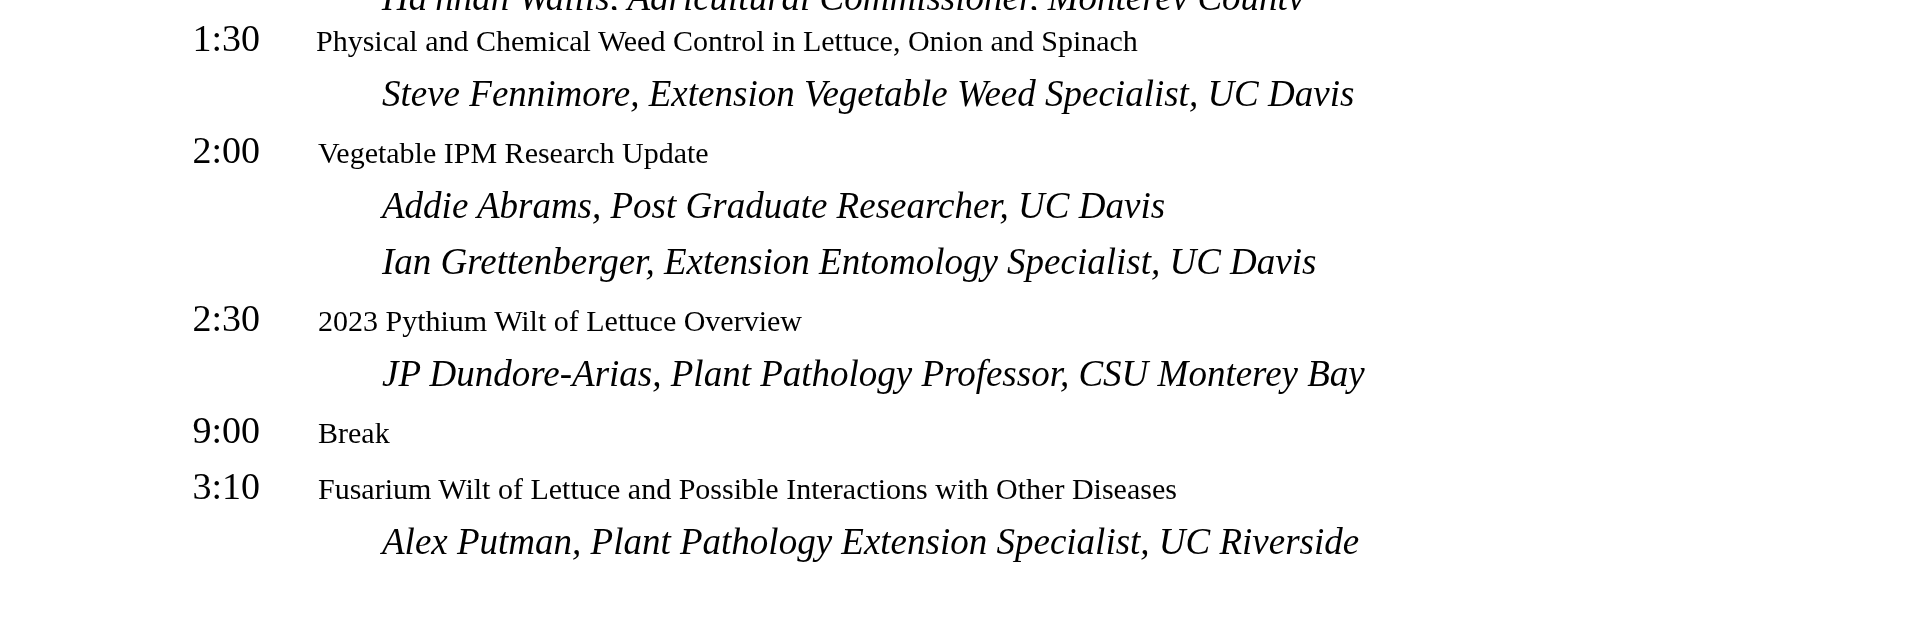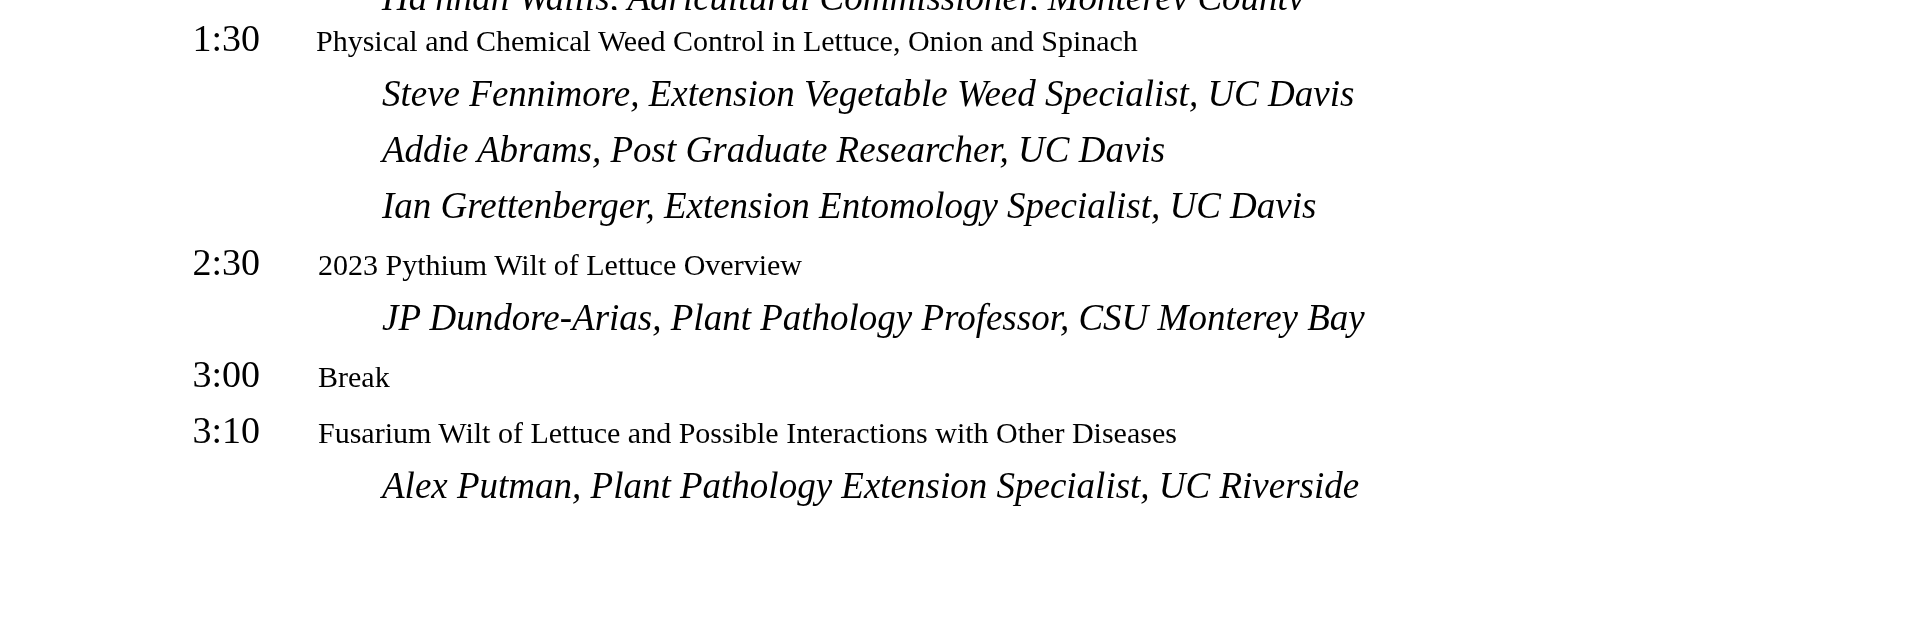--- a/index.html
+++ b/index.html
@@ -104,40 +104,44 @@
 
       <div class="row">
         <div class="time">1:30</div>
         <div class="title indent-sm">Physical and Chemical Weed Control in Lettuce, Onion and Spinach</div>
       </div>
       <div class="speaker-row">
         <div class="spacer"></div>
         <div class="speaker">Steve Fennimore, Extension Vegetable Weed Specialist, UC Davis</div>
       </div>
 
+      <div class="row">
+        <div class="time">2:00</div>
+        <div class="title">Vegetable IPM Research Update</div>
+      </div>
       <div class="speaker-row">
         <div class="spacer"></div>
         <div class="speaker">Addie Abrams, Post Graduate Researcher, UC Davis</div>
       </div>
       <div class="speaker-row">
         <div class="spacer"></div>
         <div class="speaker">Ian Grettenberger, Extension Entomology Specialist, UC Davis</div>
       </div>
 
       <div class="row">
         <div class="time">2:30</div>
         <div class="title">2023 Pythium Wilt of Lettuce Overview</div>
       </div>
       <div class="speaker-row">
         <div class="spacer"></div>
         <div class="speaker">JP Dundore-Arias, Plant Pathology Professor, CSU Monterey Bay</div>
       </div>
 
       <div class="row">
-        <div class="time">3:00</div>
+        <div class="time">9:00</div>
         <div class="title">Break</div>
       </div>
 
       <div class="row">
         <div class="time">3:10</div>
         <div class="title">Fusarium Wilt of Lettuce and Possible Interactions with Other Diseases</div>
       </div>
       <div class="speaker-row">
         <div class="spacer"></div>
         <div class="speaker">Alex Putman, Plant Pathology Extension Specialist, UC Riverside</div>

